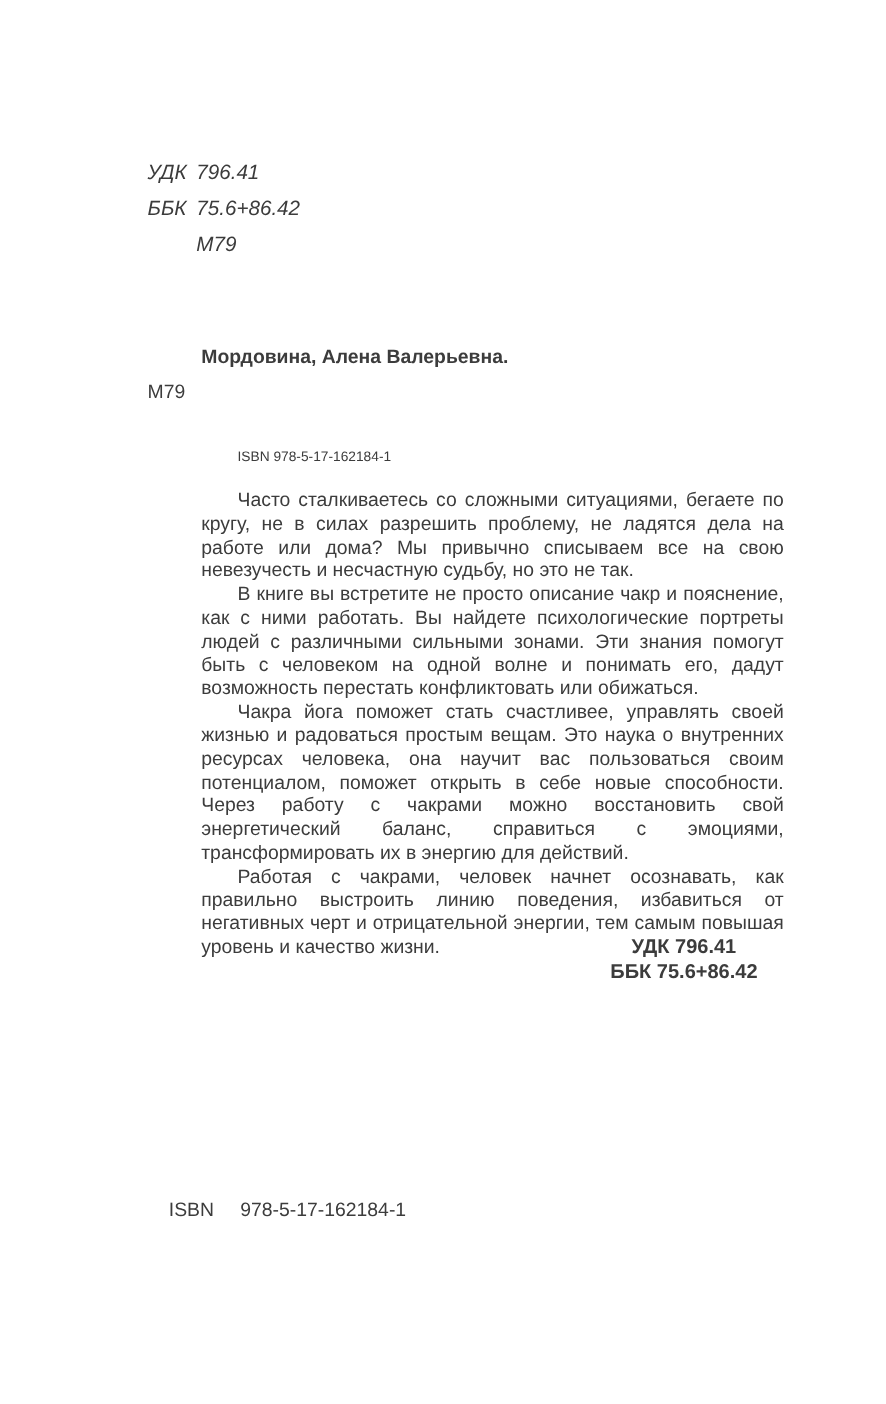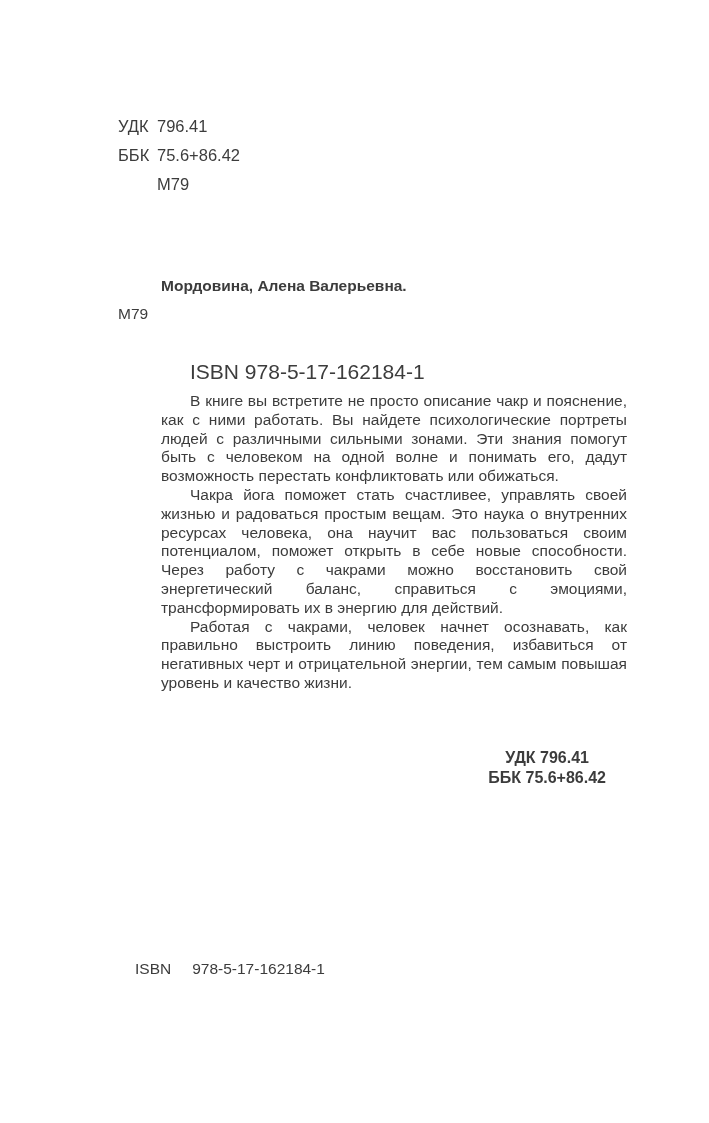--- a/index.html
+++ b/index.html
@@ -8,22 +8,22 @@
     position:relative;
     width:709px; height:1123px;
     background:#ffffff;
     color:#3c3c3c;
     font-family:"Liberation Sans","DejaVu Sans",sans-serif;
     overflow:hidden;
   }
 
   
   .imprint-top {
-    position:absolute; left:118px; top:112px;
-    font-size:16.5px; line-height:29px;
+    position:absolute; left:118px; top:124px;
+    font-size:16.5px; line-height:29px;font-style:italic;
   }
   .imprint-top .row { display:flex; }
   .imprint-top .lbl { width:39px; }
 
   
   .bib-author {
     position:absolute; left:161px; top:277px;
     font-size:15.5px; font-weight:bold;
   }
   .bib-sign {
@@ -31,21 +31,21 @@
     font-size:15.5px;
   }
   .bib-record {
     position:absolute; left:161px; top:305px; width:466px;
     font-size:15.5px; line-height:20.5px;
     text-align:justify; text-indent:29px;
     hyphens:auto;
   }
   .bib-isbn {
     position:absolute; left:190px; top:360px;
-    font-size:21px;
+    font-size:11px;
   }
 
   
   .annotation {
     position:absolute; left:161px; top:392px; width:466px;
     font-size:15.5px; line-height:18.8px;
     text-align:justify;
     hyphens:auto;
   }
   .annotation p { text-indent:29px; }
@@ -86,20 +86,21 @@
   </div>
 
   <div class="bib-author">Мордовина, Алена Валерьевна.</div>
 
   <div class="bib-sign">М79</div>
 
 
   <div class="bib-isbn">ISBN 978-5-17-162184-1</div>
 
   <div class="annotation">
+    <p>Часто сталкиваетесь со сложными ситуациями, бегаете по кругу, не в силах разрешить проблему, не ладятся дела на работе или дома? Мы привычно списываем все на свою невезучесть и несчастную судьбу, но это не так.</p>
     <p>В книге вы встретите не просто описание чакр и пояснение, как с ними работать. Вы найдете психологические портреты людей с различными сильными зонами. Эти знания помогут быть с человеком на одной волне и понимать его, дадут возможность перестать конфликтовать или обижаться.</p>
     <p>Чакра йога поможет стать счастливее, управлять своей жизнью и радоваться простым вещам. Это наука о внутренних ресурсах человека, она научит вас пользоваться своим потенциалом, поможет открыть в себе новые способности. Через работу с чакрами можно восстановить свой энергетический баланс, справиться с эмоциями, трансформировать их в энергию для действий.</p>
     <p>Работая с чакрами, человек начнет осознавать, как правильно выстроить линию поведения, избавиться от негативных черт и отрицательной энергии, тем самым повышая уровень и качество жизни.</p>
   </div>
 
   <div class="imprint-bottom">
     <div>УДК 796.41</div>
     <div>ББК 75.6+86.42</div>
   </div>
 

